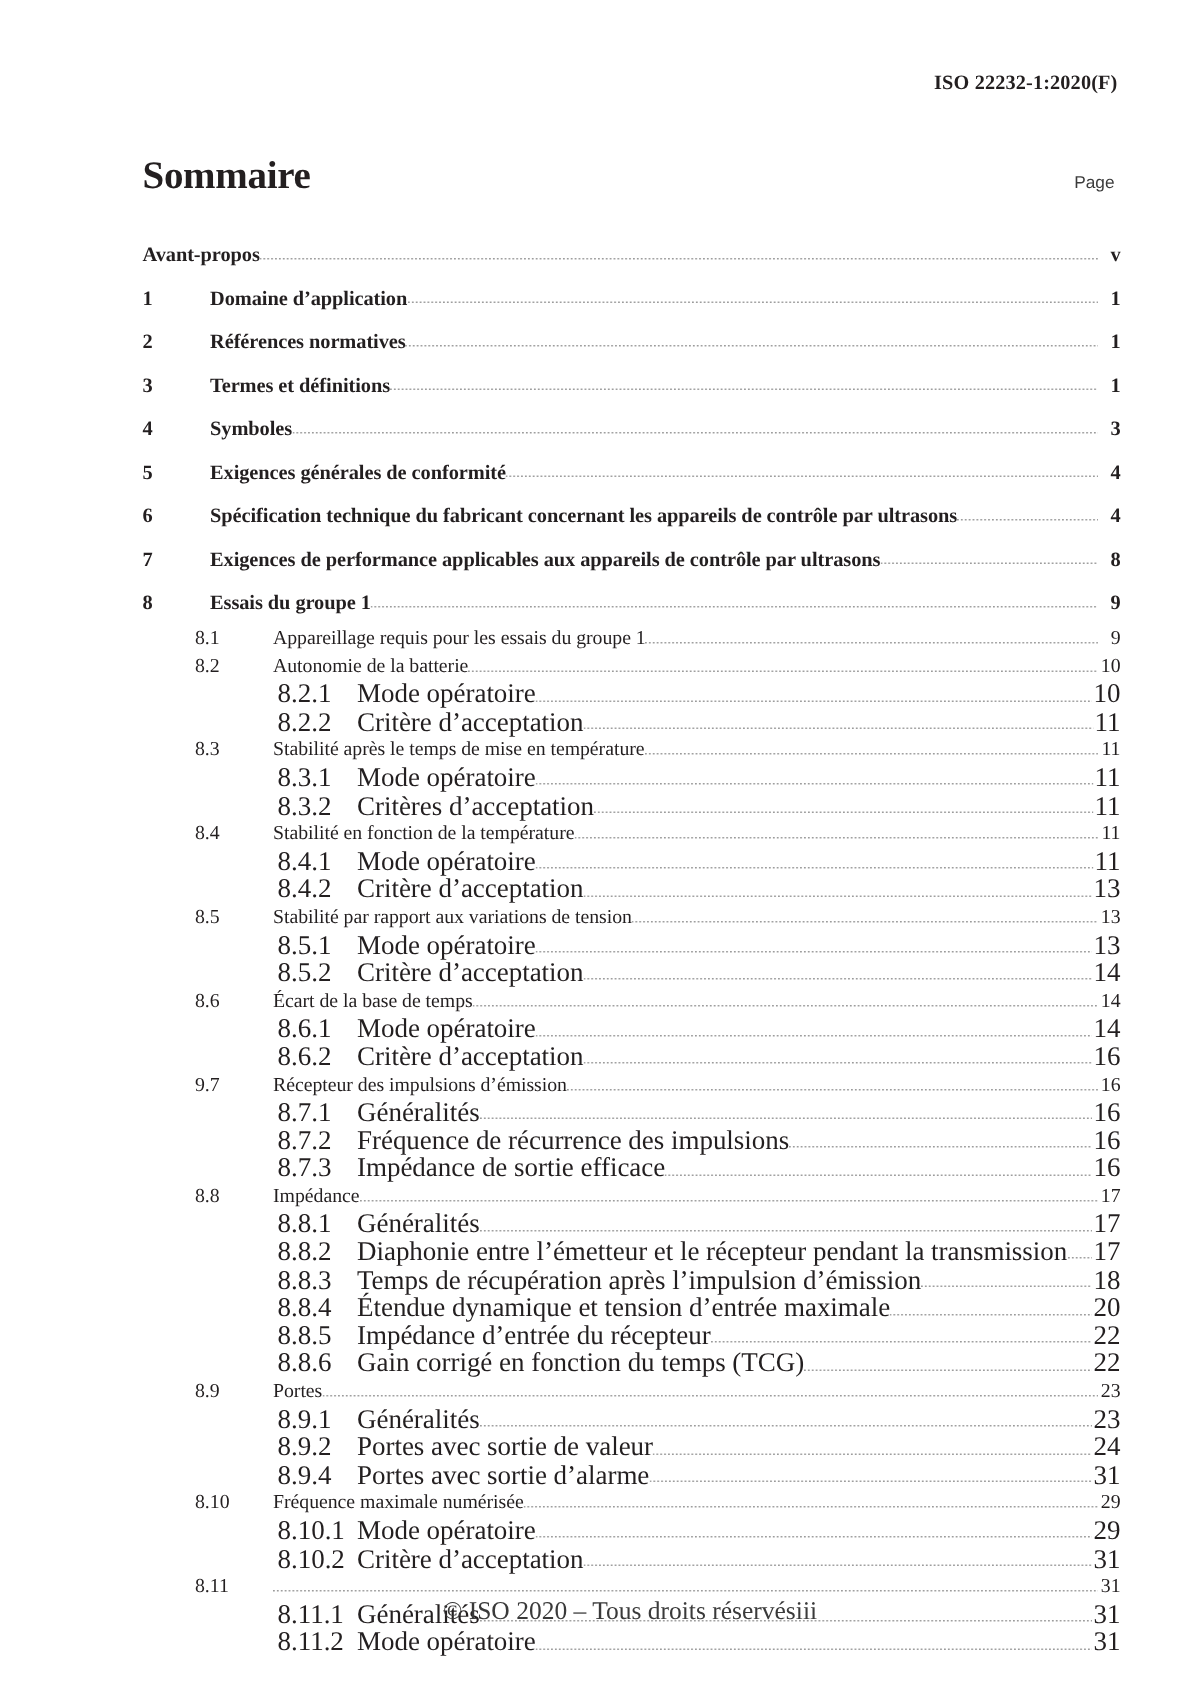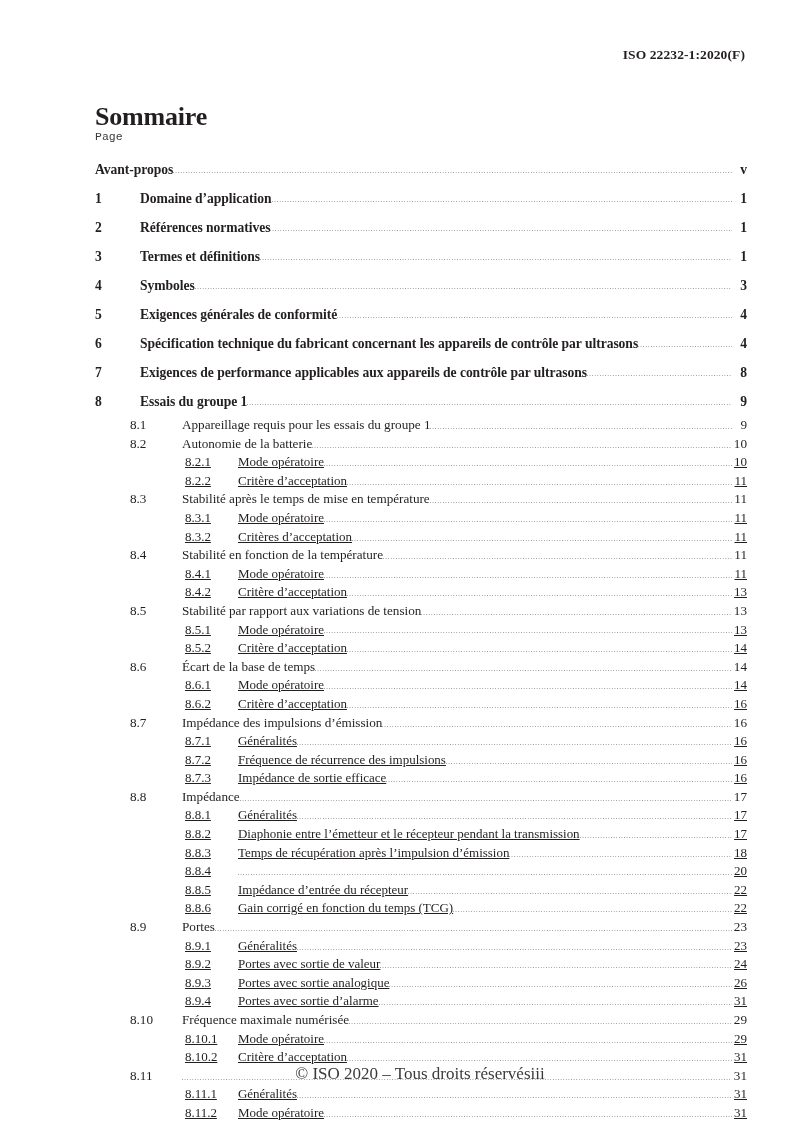--- a/index.html
+++ b/index.html
@@ -38,32 +38,31 @@
 
   
   .title-row {
     position: absolute;
     top: 104px;
     left: 95px;
     right: 48px;
     display: flex;
     align-items: baseline;
     justify-content: space-between;
-    flex-direction: column;
   }
   .toc-title {
     font-family: "Liberation Serif", "DejaVu Serif", serif;
     font-weight: bold;
     font-size: 26px;
     line-height: 1;
     color: #231f20;
     letter-spacing: -0.2px;
   }
   .page-label {
-    font-family: Liberation Mono, monospace;
+    font-family: Liberation Sans, sans-serif;
     font-size: 11.5px;
     color: #3b3b3b;
     padding-right: 2px;
   }
 
   
   .toc {
     position: absolute;
     top: 155px;
     left: 95px;
@@ -137,24 +136,23 @@
   }
   .lvl2 .num {
     width: 52px;
     padding-left: 35px;
     box-sizing: content-box;
   }
 
   
   .lvl3 {
     font-weight: normal;
-    font-size: 13px;
+    font-size: 18px;
     line-height: 18.6px;
     letter-spacing: -0.02px;
-    text-decoration: underline;
   }
   .lvl3 .num {
     width: 53px;
     padding-left: 90px;
     box-sizing: content-box;
   }
 
   .lvl2 .pg, .lvl3 .pg { font-weight: normal; }
 
   
@@ -329,22 +327,22 @@
         <span class="leader"></span>
         <span class="pg">14</span>
       </div>
       <div class="toc-entry lvl3">
         <span class="num">8.6.2</span>
         <span class="label">Critère d’acceptation</span>
         <span class="leader"></span>
         <span class="pg">16</span>
       </div>
       <div class="toc-entry lvl2">
-        <span class="num">8.7</span>
-        <span class="label">Impédance des impulsions d’émission</span>
+        <span class="num">9.7</span>
+        <span class="label">Récepteur des impulsions d’émission</span>
         <span class="leader"></span>
         <span class="pg">16</span>
       </div>
       <div class="toc-entry lvl3">
         <span class="num">8.7.1</span>
         <span class="label">Généralités</span>
         <span class="leader"></span>
         <span class="pg">16</span>
       </div>
       <div class="toc-entry lvl3">
@@ -378,20 +376,21 @@
         <span class="pg">17</span>
       </div>
       <div class="toc-entry lvl3">
         <span class="num">8.8.3</span>
         <span class="label">Temps de récupération après l’impulsion d’émission</span>
         <span class="leader"></span>
         <span class="pg">18</span>
       </div>
       <div class="toc-entry lvl3">
         <span class="num">8.8.4</span>
+        <span class="label">Étendue dynamique et tension d’entrée maximale</span>
         <span class="leader"></span>
         <span class="pg">20</span>
       </div>
       <div class="toc-entry lvl3">
         <span class="num">8.8.5</span>
         <span class="label">Impédance d’entrée du récepteur</span>
         <span class="leader"></span>
         <span class="pg">22</span>
       </div>
       <div class="toc-entry lvl3">
@@ -410,26 +409,20 @@
         <span class="num">8.9.1</span>
         <span class="label">Généralités</span>
         <span class="leader"></span>
         <span class="pg">23</span>
       </div>
       <div class="toc-entry lvl3">
         <span class="num">8.9.2</span>
         <span class="label">Portes avec sortie de valeur</span>
         <span class="leader"></span>
         <span class="pg">24</span>
-      </div>
-      <div class="toc-entry lvl3">
-        <span class="num">8.9.3</span>
-        <span class="label">Portes avec sortie analogique</span>
-        <span class="leader"></span>
-        <span class="pg">26</span>
       </div>
       <div class="toc-entry lvl3">
         <span class="num">8.9.4</span>
         <span class="label">Portes avec sortie d’alarme</span>
         <span class="leader"></span>
         <span class="pg">31</span>
       </div>
       <div class="toc-entry lvl2">
         <span class="num">8.10</span>
         <span class="label">Fréquence maximale numérisée</span>

